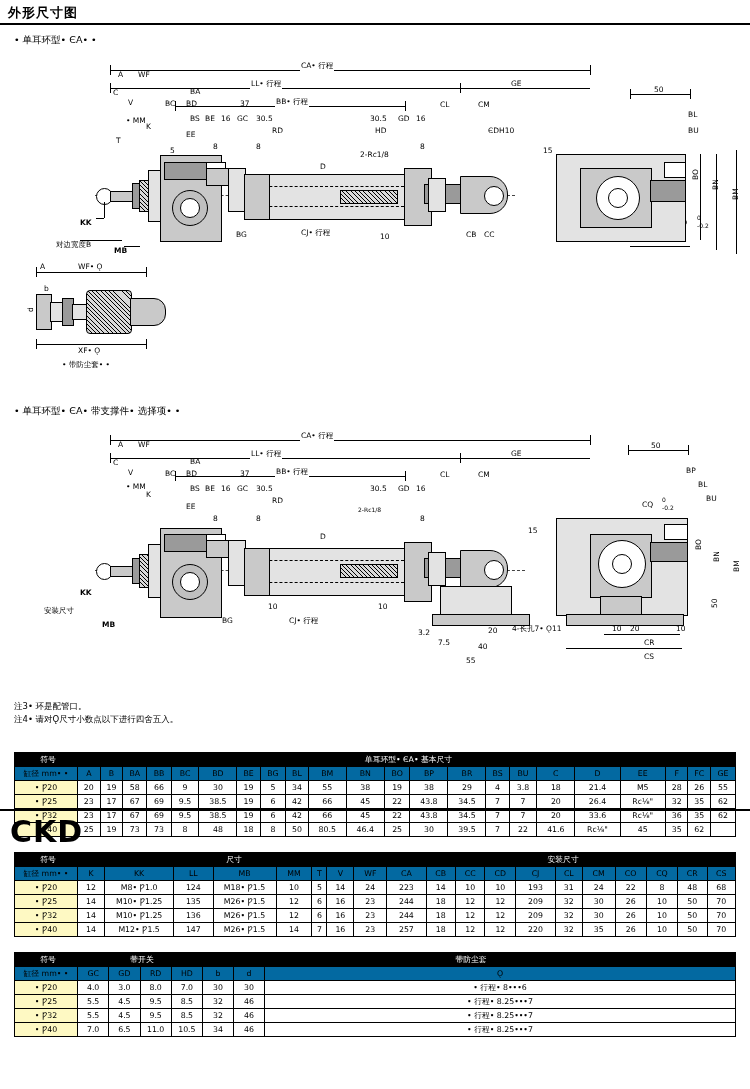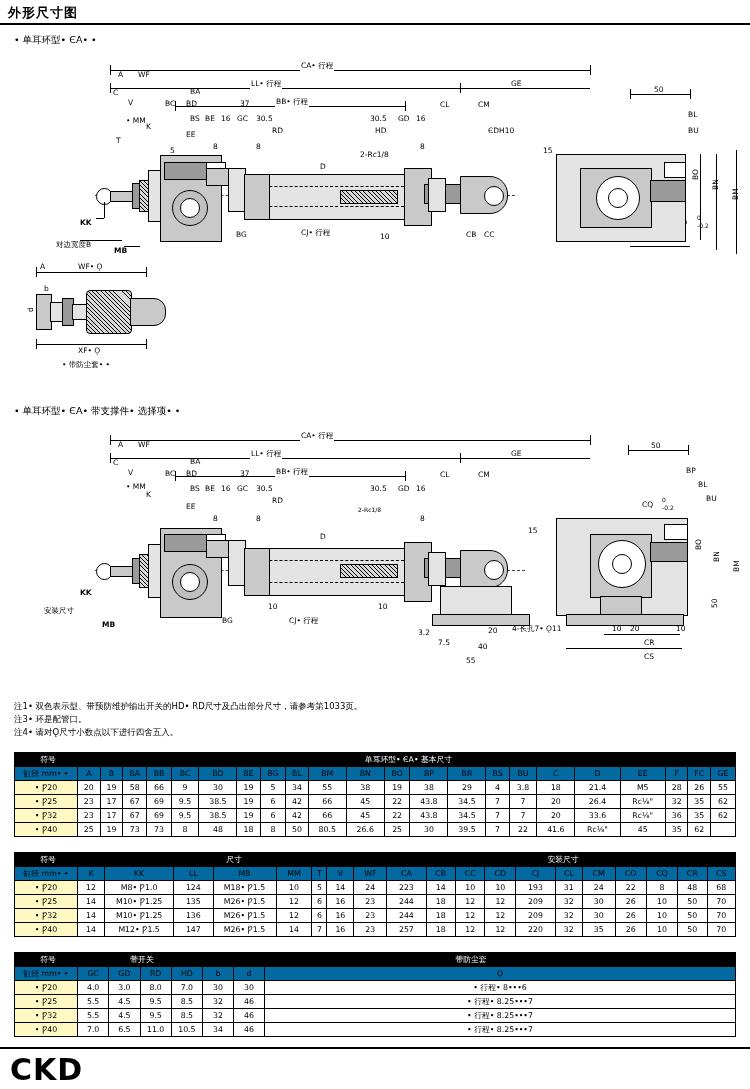--- a/index.html
+++ b/index.html
@@ -4,21 +4,21 @@
 <style>
   html,body{margin:0;padding:0;}
   body{
     width:750px;height:1089px;
     background:#ffffff;
     font-family:"DejaVu Sans","Liberation Sans",sans-serif;
     font-size:9px;color:#000;
     position:relative;
     overflow:hidden;
   }
-  .page{position:relative;width:750px;height:1089px;text-decoration:underline;}
+  .page{position:relative;width:750px;height:851px;text-decoration:underline;}
 
   
   .page-title{
     position:absolute;left:8px;top:4px;
     font-size:13px;font-weight:bold;letter-spacing:1px;
   }
   .title-rule{
     position:absolute;left:0;top:23px;width:750px;height:2px;background:#000;
   }
 
@@ -365,21 +365,20 @@
     <div class="circ" style="left:612px;top:134px;width:18px;height:18px;"></div>
     <div class="body-dark" style="left:650px;top:122px;width:36px;height:18px;"></div>
     <div class="body-white" style="left:664px;top:104px;width:22px;height:14px;"></div>
     <div class="body-grey" style="left:600px;top:176px;width:40px;height:18px;"></div>
     <div class="body-grey" style="left:566px;top:194px;width:116px;height:10px;"></div>
     <div class="dim-h" style="left:604px;top:214px;width:76px;"></div>
     <div class="dim-h" style="left:566px;top:228px;width:116px;"></div>
   </div>
 
   <div class="notes">
-    <div>注1• 双色表示型、带预防维护输出开关的HD• RD尺寸及凸出部分尺寸，请参考第1033页。</div>
     <div>注3• 环是配管口。</div>
     <div>注4• 请对Ǫ尺寸小数点以下进行四舍五入。</div>
   </div>
 
   <table class="spec" style="left:14px;top:752px;width:722px;">
     <tbody>
         <tr>
       <td class="hdr-black" style="width:58px;">符号</td>
       <td class="hdr-black" colspan="22">单耳环型• ЄA• 基本尺寸</td>
     </tr>
@@ -488,21 +487,21 @@
       <td>25</td>
       <td>19</td>
       <td>73</td>
       <td>73</td>
       <td>8</td>
       <td>48</td>
       <td>18</td>
       <td>8</td>
       <td>50</td>
       <td>80.5</td>
-      <td>26.6</td>
+      <td>46.4</td>
       <td>25</td>
       <td>30</td>
       <td>39.5</td>
       <td>7</td>
       <td>22</td>
       <td>41.6</td>
       <td>Rc⅛"</td>
       <td>45</td>
       <td>35</td>
       <td>62</td>

